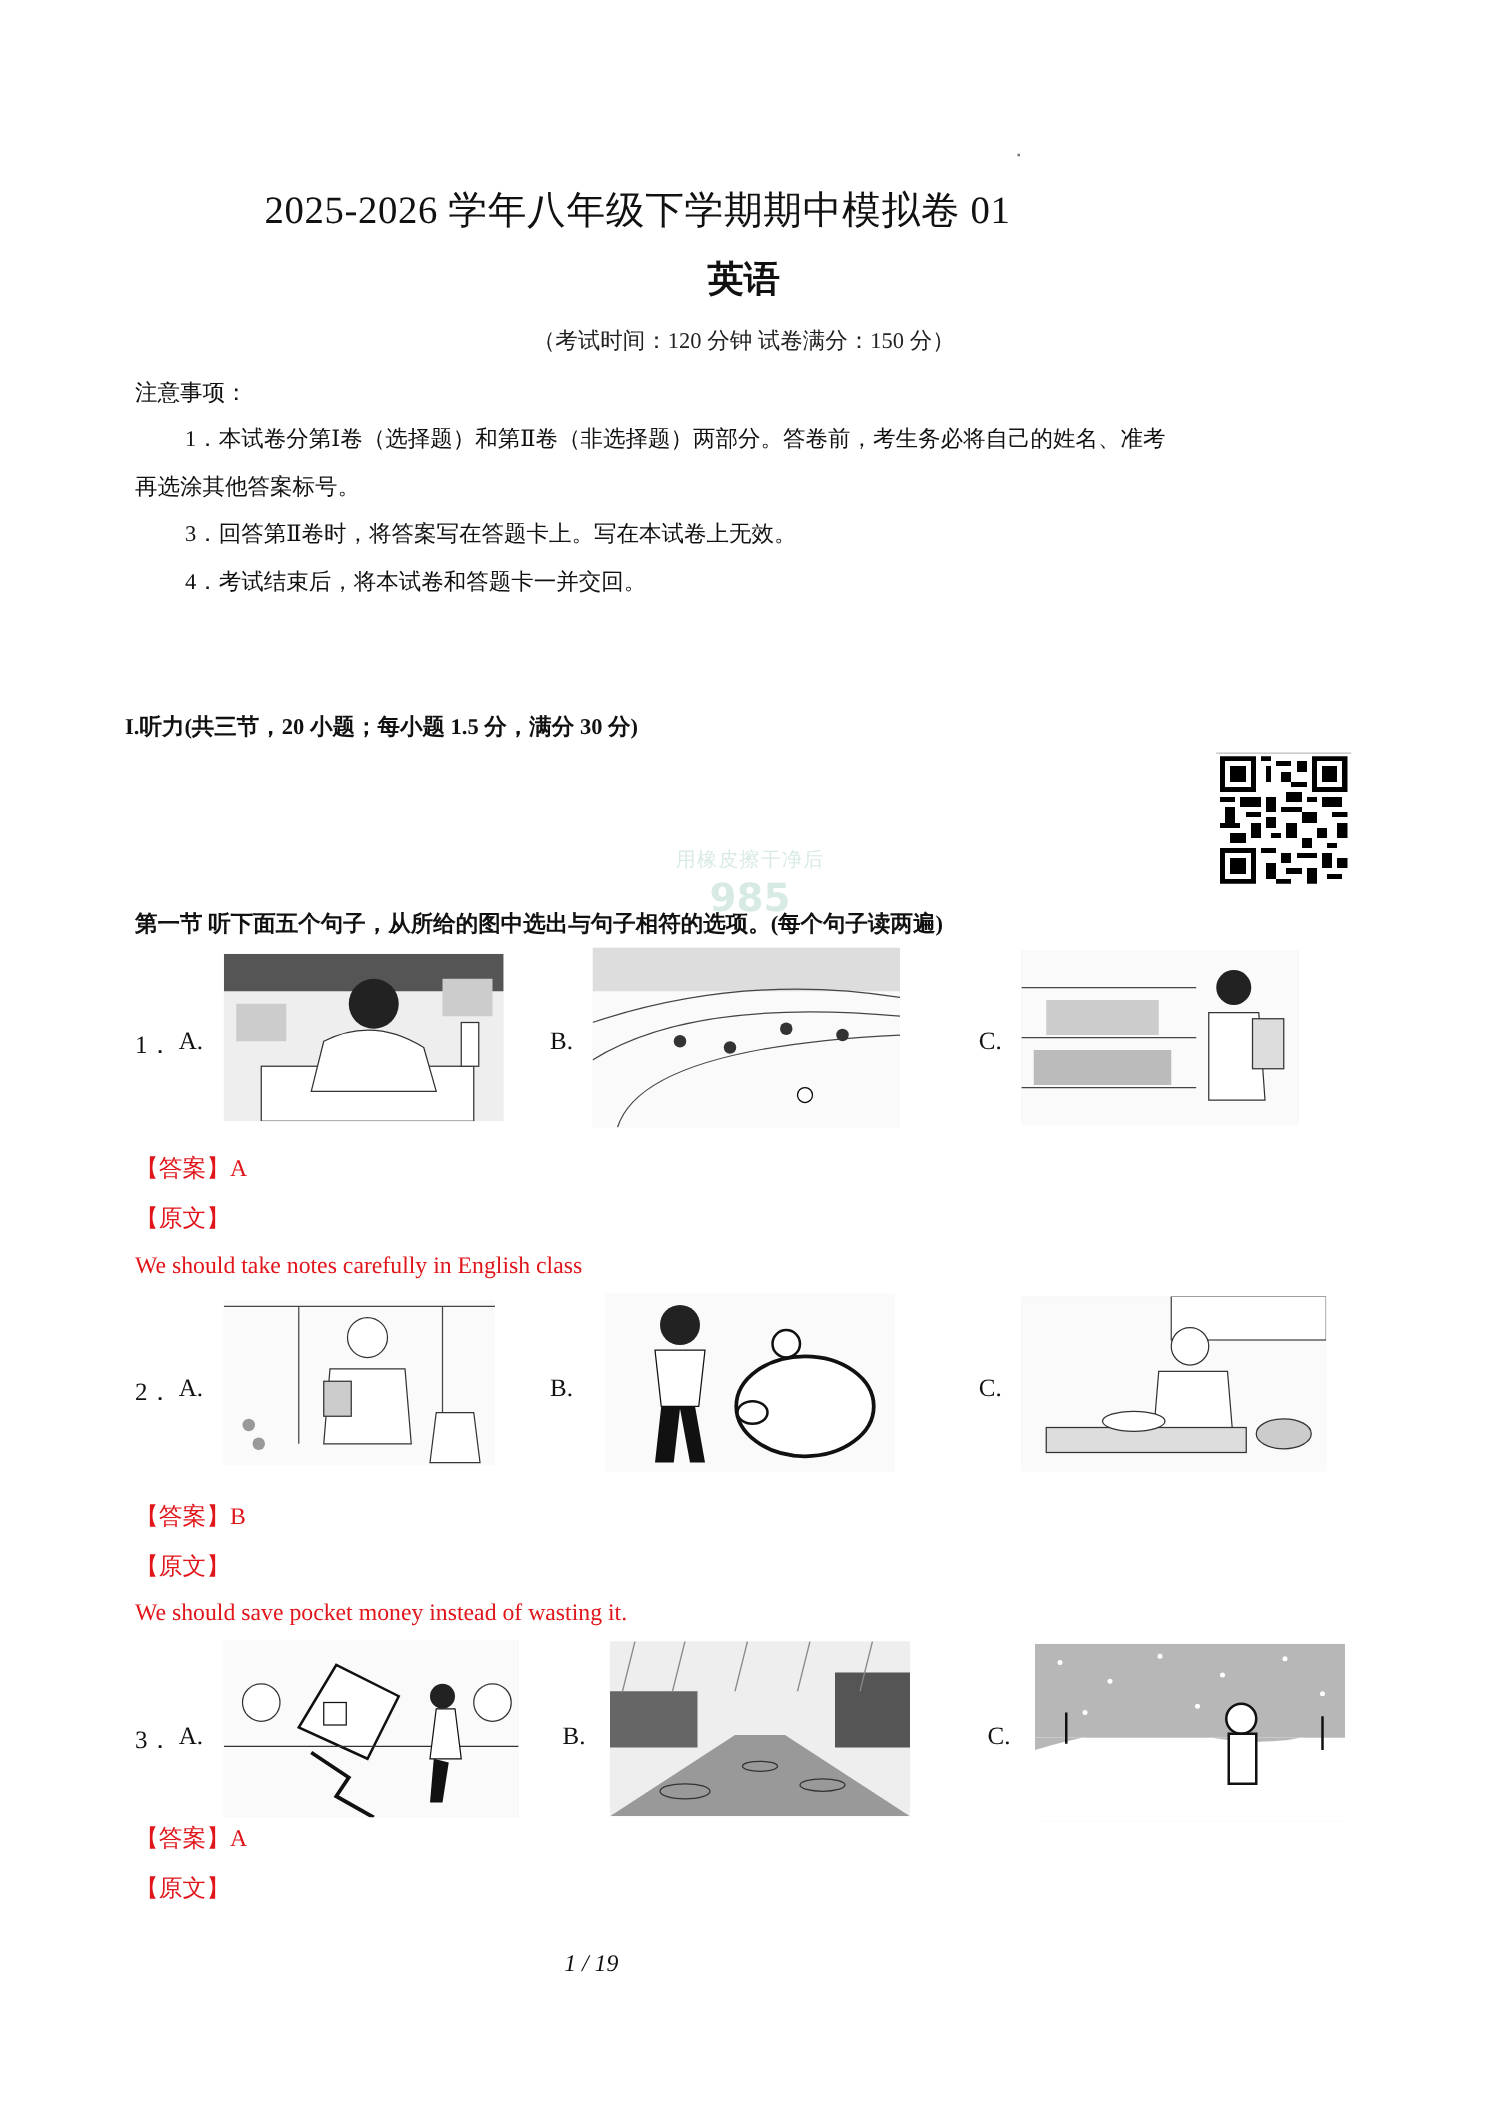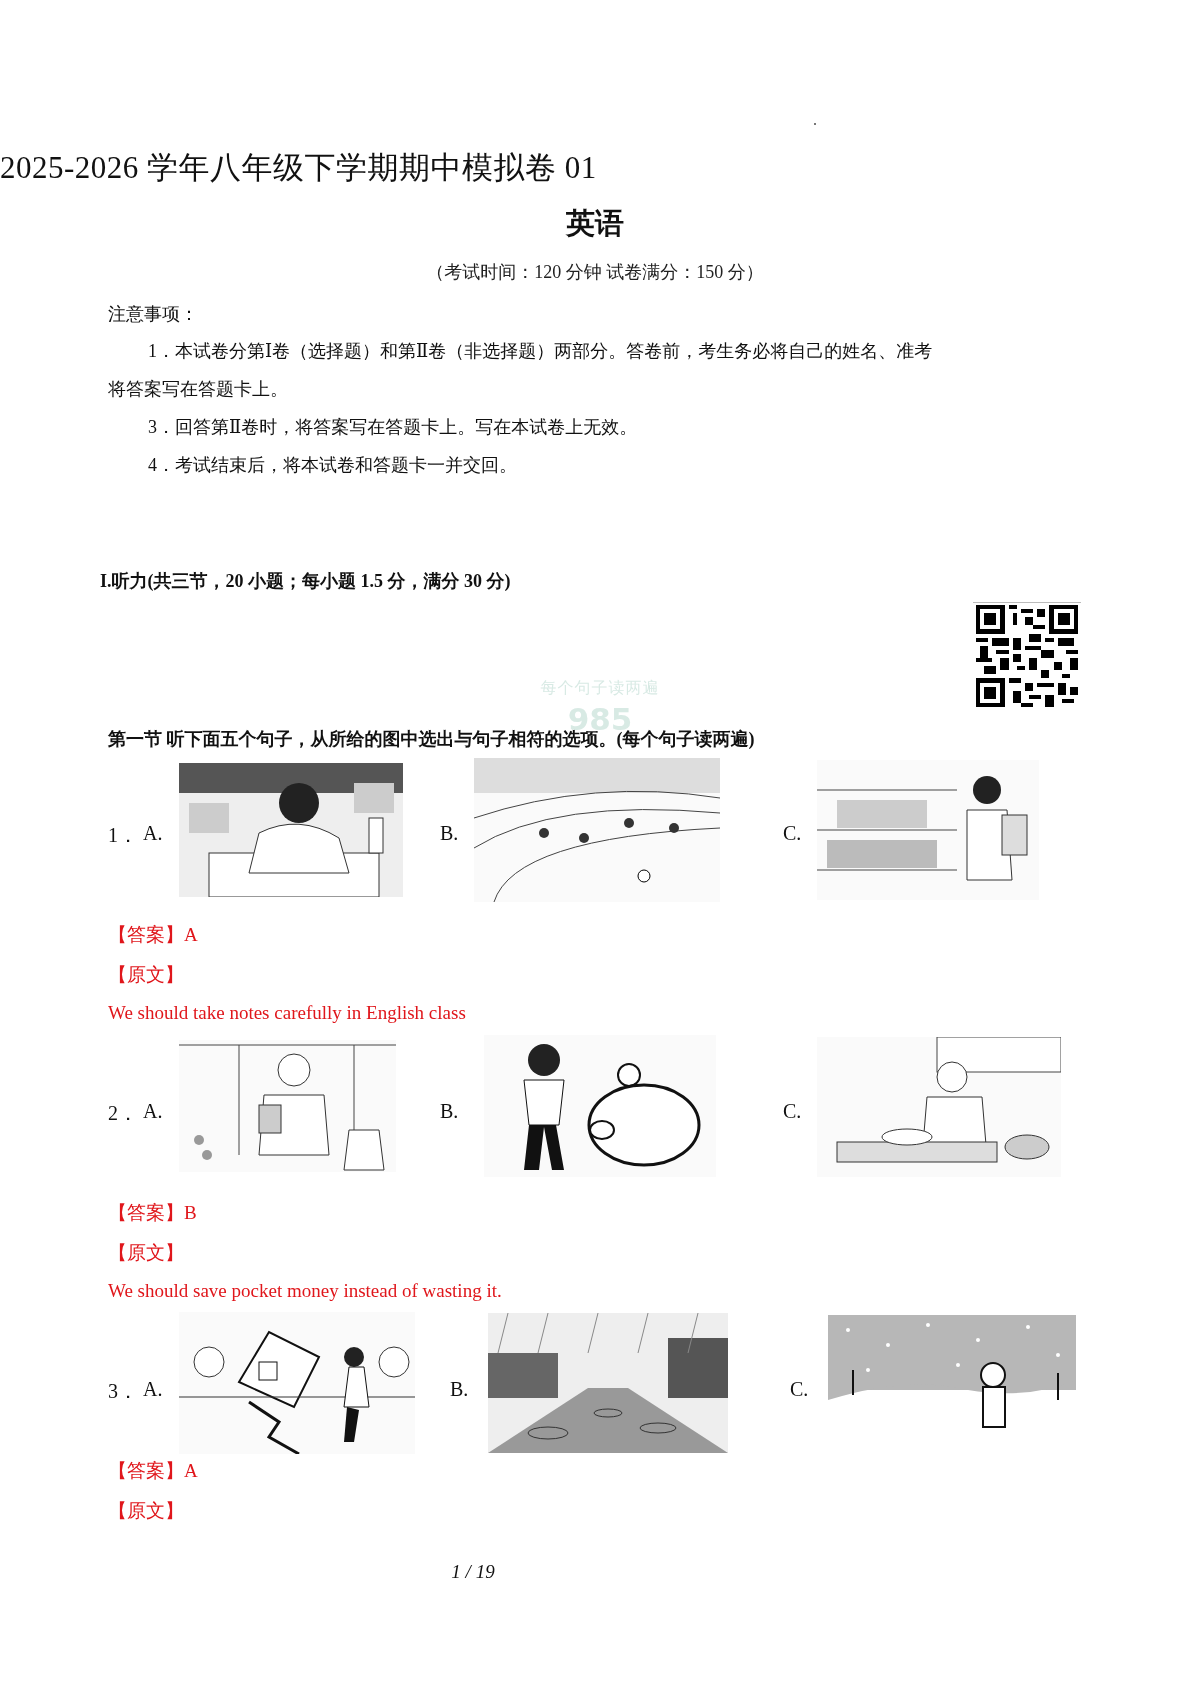--- a/index.html
+++ b/index.html
@@ -1,19 +1,19 @@
 <!DOCTYPE html>
 <html><head>
 <meta charset="utf-8">
 <style>
   html, body { margin: 0; padding: 0; background: #ffffff; }
   body { width: 1190px; height: 1683px; position: relative; overflow: hidden;
          font-family: "Liberation Serif", "DejaVu Serif", serif; color: #111; }
   .abs { position: absolute; }
-  .title { left: 0; width: 1020px; top: 147px; text-align: left; font-size: 31px; letter-spacing: 0.5px; }
+  .title { left: 0; width: 1020px; top: 147px; text-align: center; font-size: 31px; letter-spacing: 0.5px; }
   .subject { left: 0; width: 1190px; top: 204px; text-align: center; font-size: 29px; font-weight: bold; font-family: "DejaVu Sans", sans-serif; }
   .examinfo { left: 0; width: 1190px; top: 260px; text-align: center; font-size: 18px; color: #222; }
   .notice-head { left: 108px; top: 302px; font-size: 18px; }
   .notice { left: 108px; width: 980px; font-size: 18px; line-height: 38px; }
   .notice .ln { display: block; white-space: nowrap; }
   .notice .ind { padding-left: 40px; }
   .section-head { left: 100px; top: 569px; font-size: 18px; font-weight: bold; }
   .qr { left: 976px; top: 605px; width: 102px; height: 102px; }
   .qr-line { left: 973px; top: 602px; width: 108px; height: 1px; background: #bbb; }
   .watermark { left: 525px; top: 678px; width: 150px; text-align: center; color: #b9d9cf; opacity: 0.55; font-family: "DejaVu Sans", sans-serif; }
@@ -33,21 +33,21 @@
 
 <div class="abs dot"></div>
 
 <div class="abs title">2025-2026 学年八年级下学期期中模拟卷 01</div>
 <div class="abs subject">英语</div>
 <div class="abs examinfo">（考试时间：120 分钟    试卷满分：150 分）</div>
 
 <div class="abs notice-head">注意事项：</div>
 <div class="abs notice" style="top:332px;">
   <span class="ln ind">1．本试卷分第Ⅰ卷（选择题）和第Ⅱ卷（非选择题）两部分。答卷前，考生务必将自己的姓名、准考</span>
-  <span class="ln">将答案写在答题卡上。</span>
+  <span class="ln">再选涂其他答案标号。</span>
   <span class="ln ind">3．回答第Ⅱ卷时，将答案写在答题卡上。写在本试卷上无效。</span>
   <span class="ln ind">4．考试结束后，将本试卷和答题卡一并交回。</span>
 </div>
 
 <div class="abs section-head">I.听力(共三节，20 小题；每小题 1.5 分，满分 30 分)</div>
 
 <div class="abs qr-line"></div>
 <div class="abs qr">
   <svg viewBox="0 0 25 25" width="102" height="102" shape-rendering="crispEdges">
     <rect width="25" height="25" fill="#fff"></rect>
@@ -96,21 +96,21 @@
       <rect x="9" y="21" width="2" height="3"></rect>
         <rect x="13" y="22" width="3" height="1"></rect>
         <rect x="17" y="22" width="2" height="3"></rect>
         <rect x="21" y="23" width="3" height="1"></rect>
         <rect x="11" y="24" width="3" height="1"></rect>
     </g>
   </svg>
 </div>
 
 <div class="abs watermark">
-  <div class="w1">每个句子读两遍</div>
+  <div class="w1">用橡皮擦干净后</div>
   <div class="w2">985</div>
 </div>
 
 <div class="abs part-head">第一节  听下面五个句子，从所给的图中选出与句子相符的选项。(每个句子读两遍)</div>
 
 <div class="abs qlabel" style="left:108px;top:822px;">1．</div>
 <div class="abs opt" style="left:143px;top:822px;">A.</div>
 <div class="abs pic" style="left:179px;top:763px;width:224px;height:134px;">
   <svg viewBox="0 0 224 134">
       <rect width="224" height="134" fill="#eee"></rect>

